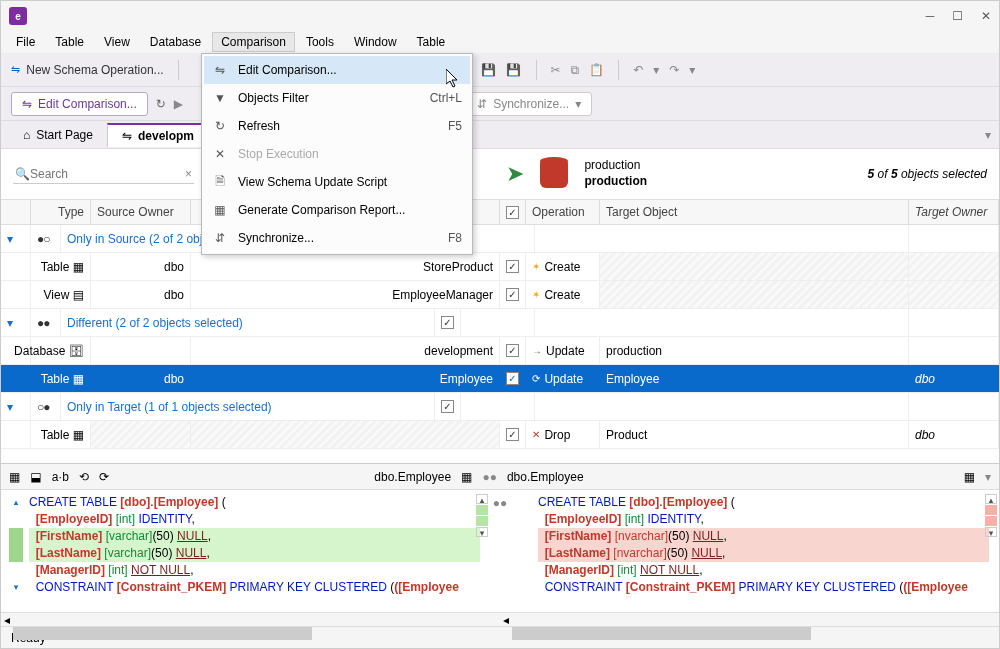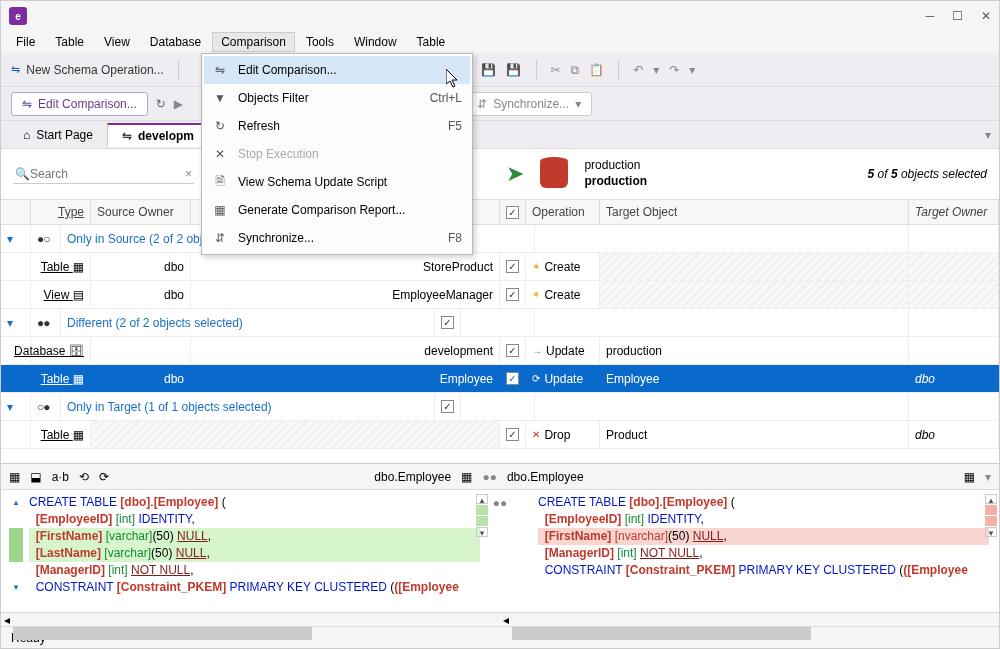--- a/index.html
+++ b/index.html
@@ -34,21 +34,21 @@
 .db-icon{width:28px;height:28px;background:#c0392b;border-radius:4px 4px 6px 6px;position:relative;}
 .db-icon::before{content:'';position:absolute;top:-3px;left:0;right:0;height:8px;background:#c0392b;border-radius:50%;}
 .arrow-big{color:#2e8b3e;font-size:22px;}
 .dbinfo{display:flex;flex-direction:column;line-height:1.3;}
 .dbinfo .main{font-weight:bold;}
 .selcount{margin-left:auto;font-style:italic;}
 .selcount b{font-weight:bold;}
 .grid-header{height:26px;background:#f7f7f7;border-top:1px solid #ddd;border-bottom:1px solid #ddd;display:flex;}
 .gh{border-right:1px solid #ddd;padding:4px 6px;display:flex;align-items:center;color:#444;}
 .col-exp{width:30px;}
-.col-type{width:60px;text-align:right;justify-content:flex-end;text-decoration:underline;}
+.col-type{width:60px;text-align:right;justify-content:flex-end;}
 .col-owner{width:100px;}
 .col-obj{flex:1;}
 .col-chk{width:26px;justify-content:center;}
 .col-op{width:74px;}
 .col-tgt{flex:1;}
 .col-towner{width:90px;font-style:italic;}
 .row{height:28px;display:flex;border-bottom:1px solid #eee;align-items:center;}
 .row .cell{border-right:1px solid #eee;padding:0 6px;height:100%;display:flex;align-items:center;}
 .row.group{color:#1a6fc9;}
 .row.group .cell{border-right:1px solid #eee;}
@@ -382,20 +382,21 @@
           <span style="background:#b7e3a8;border:none"></span>
           <span style="background:#b7e3a8;border:none"></span>
           <span>▾</span>
         </div>
     </div>
     <div class="code-sep">●●</div>
     <div class="code-pane">
       <div><span class="kw">CREATE TABLE </span><span class="br">[dbo]</span><span>.</span><span class="br">[Employee]</span><span> (</span></div>
       <div>&nbsp;&nbsp;<span class="br">[EmployeeID]</span><span class="ty"> [int] </span><span class="kw">IDENTITY</span>,</div>
       <div class="hl-r">&nbsp;&nbsp;<span class="br">[FirstName]</span><span class="ty2"> [nvarchar]</span><span>(50) </span><span class="cm">NULL</span>,</div>
+      <div class="hl-r">&nbsp;&nbsp;<span class="br">[LastName]</span><span class="ty2"> [nvarchar]</span><span>(50) </span><span class="cm">NULL</span>,</div>
       <div>&nbsp;&nbsp;<span class="br">[ManagerID]</span><span class="ty"> [int] </span><span class="cm">NOT NULL</span>,</div>
       <div>&nbsp;&nbsp;<span class="kw">CONSTRAINT </span><span class="br">[Constraint_PKEM]</span><span class="kw"> PRIMARY KEY CLUSTERED </span>(<span class="br">([Employee</span></div>
       <div class="sb-right">
           <span>▴</span>
           <span style="background:#f3b1a8;border:none"></span>
           <span style="background:#f3b1a8;border:none"></span>
           <span>▾</span>
         </div>
     </div>
   </div>

